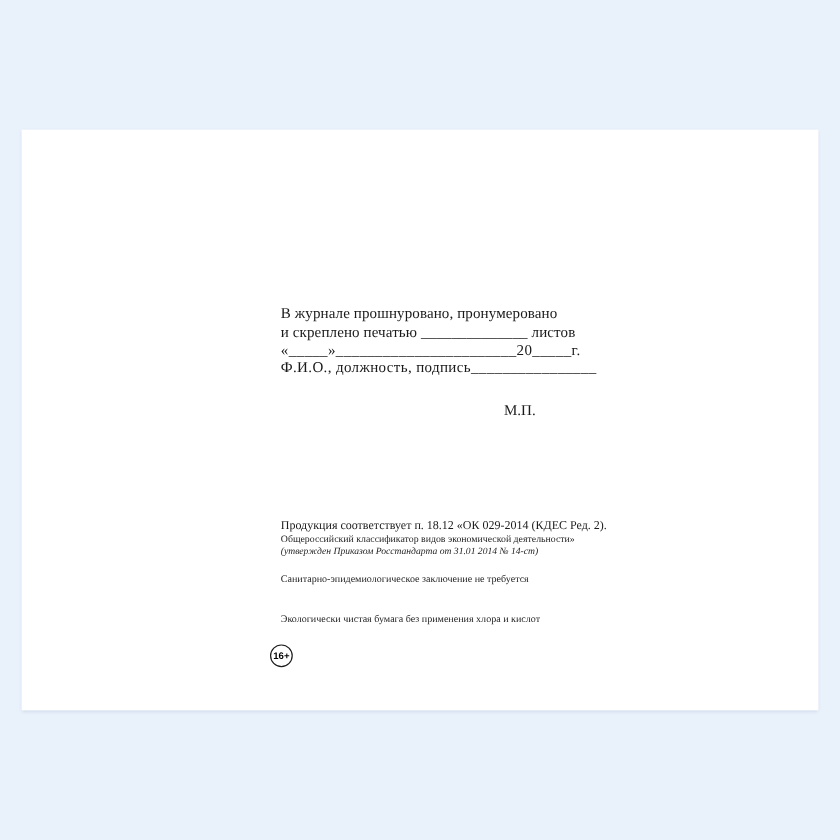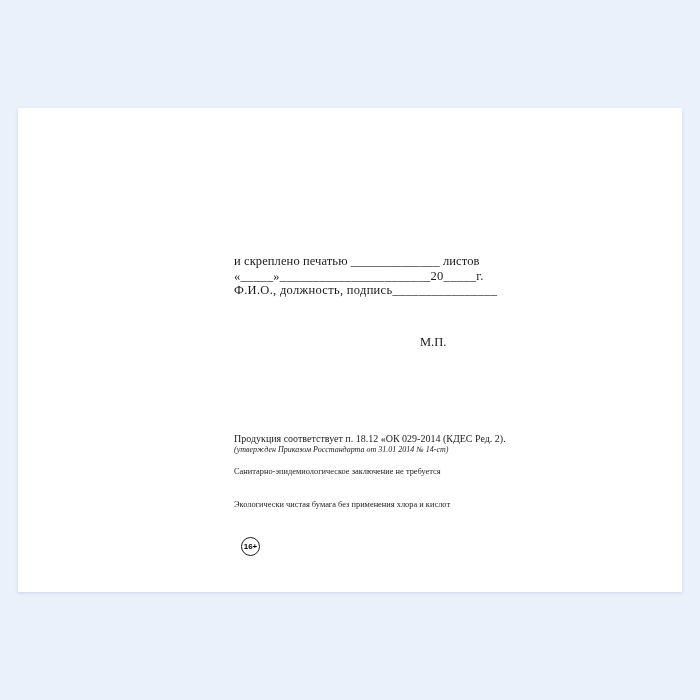--- a/index.html
+++ b/index.html
@@ -77,21 +77,21 @@
   .f-gap {
     height: 11px;
   }
   .f-row {
     font-size: 8.4px;
     line-height: 11px;
     white-space: nowrap;
   }
   .agemark {
     position: absolute;
-    left: 223px;
+    left: 207px;
     top: 429px;
     display: flex;
     align-items: center;
   }
   .age-circle {
     width: 17px;
     height: 17px;
     border: 1px solid #1c1c1c;
     border-radius: 50%;
     display: flex;
@@ -117,28 +117,30 @@
     white-space: nowrap;
   }
 </style>
 </head>
 <body>
 
 <div id="stage">
   <div class="page">
 
     <div class="block-center">
+      <div class="line-main">В журнале прошнуровано, пронумеровано</div>
       <div class="line-main">и скреплено печатью ______________ листов</div>
       <div class="line-rule">«_____»_______________________20_____г.</div>
       <div class="line-rule">Ф.И.О., должность, подпись________________</div>
       <div class="mp">М.П.</div>
     </div>
 
     <div class="footer">
       <div class="f-small first">Продукция соответствует п. 18.12 «ОК 029-2014 (КДЕС Ред. 2).</div>
+      <div class="f-small">Общероссийский классификатор видов экономической деятельности»</div>
       <div class="f-ital">(утвержден Приказом Росстандарта от 31.01 2014 № 14-ст)</div>
       <div class="f-gap"></div>
       <div class="f-row">Санитарно-эпидемиологическое заключение не требуется</div>
       <div class="f-gap"></div>
       <div class="f-gap"></div>
       <div class="f-row">Экологически чистая бумага без применения хлора и кислот</div>
     </div>
 
     <div class="agemark">
       <div class="age-circle">16+</div>

